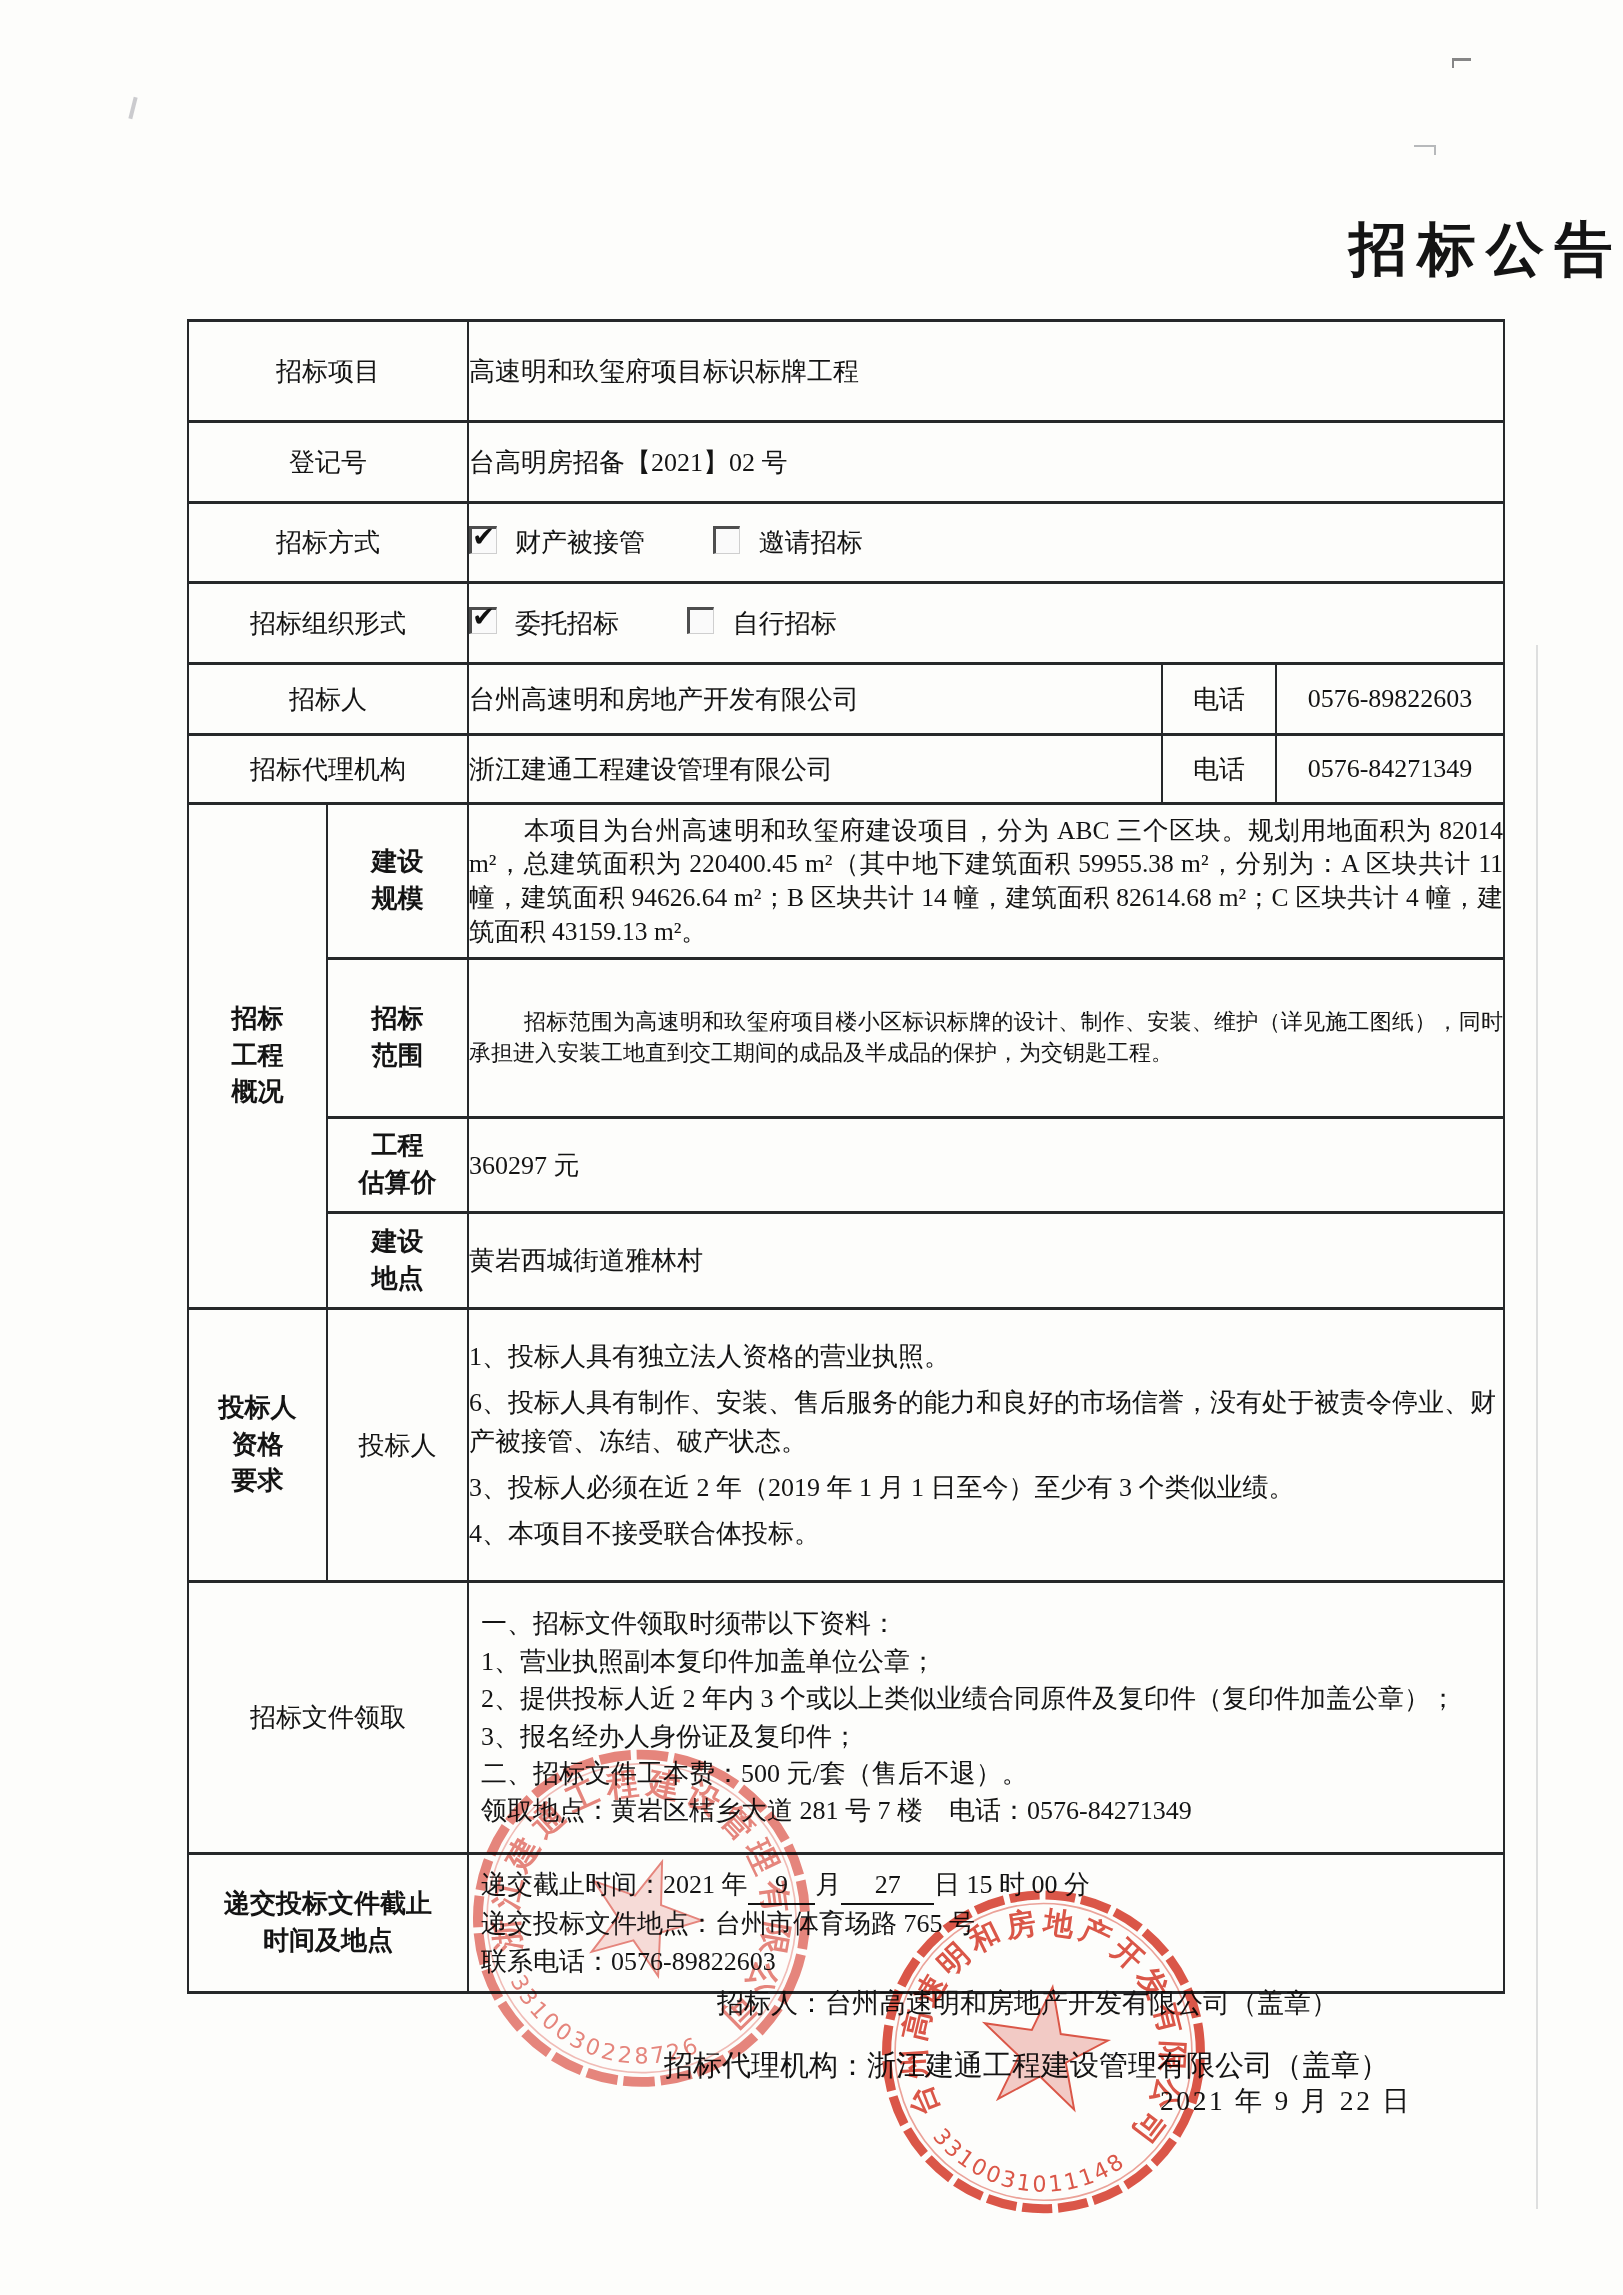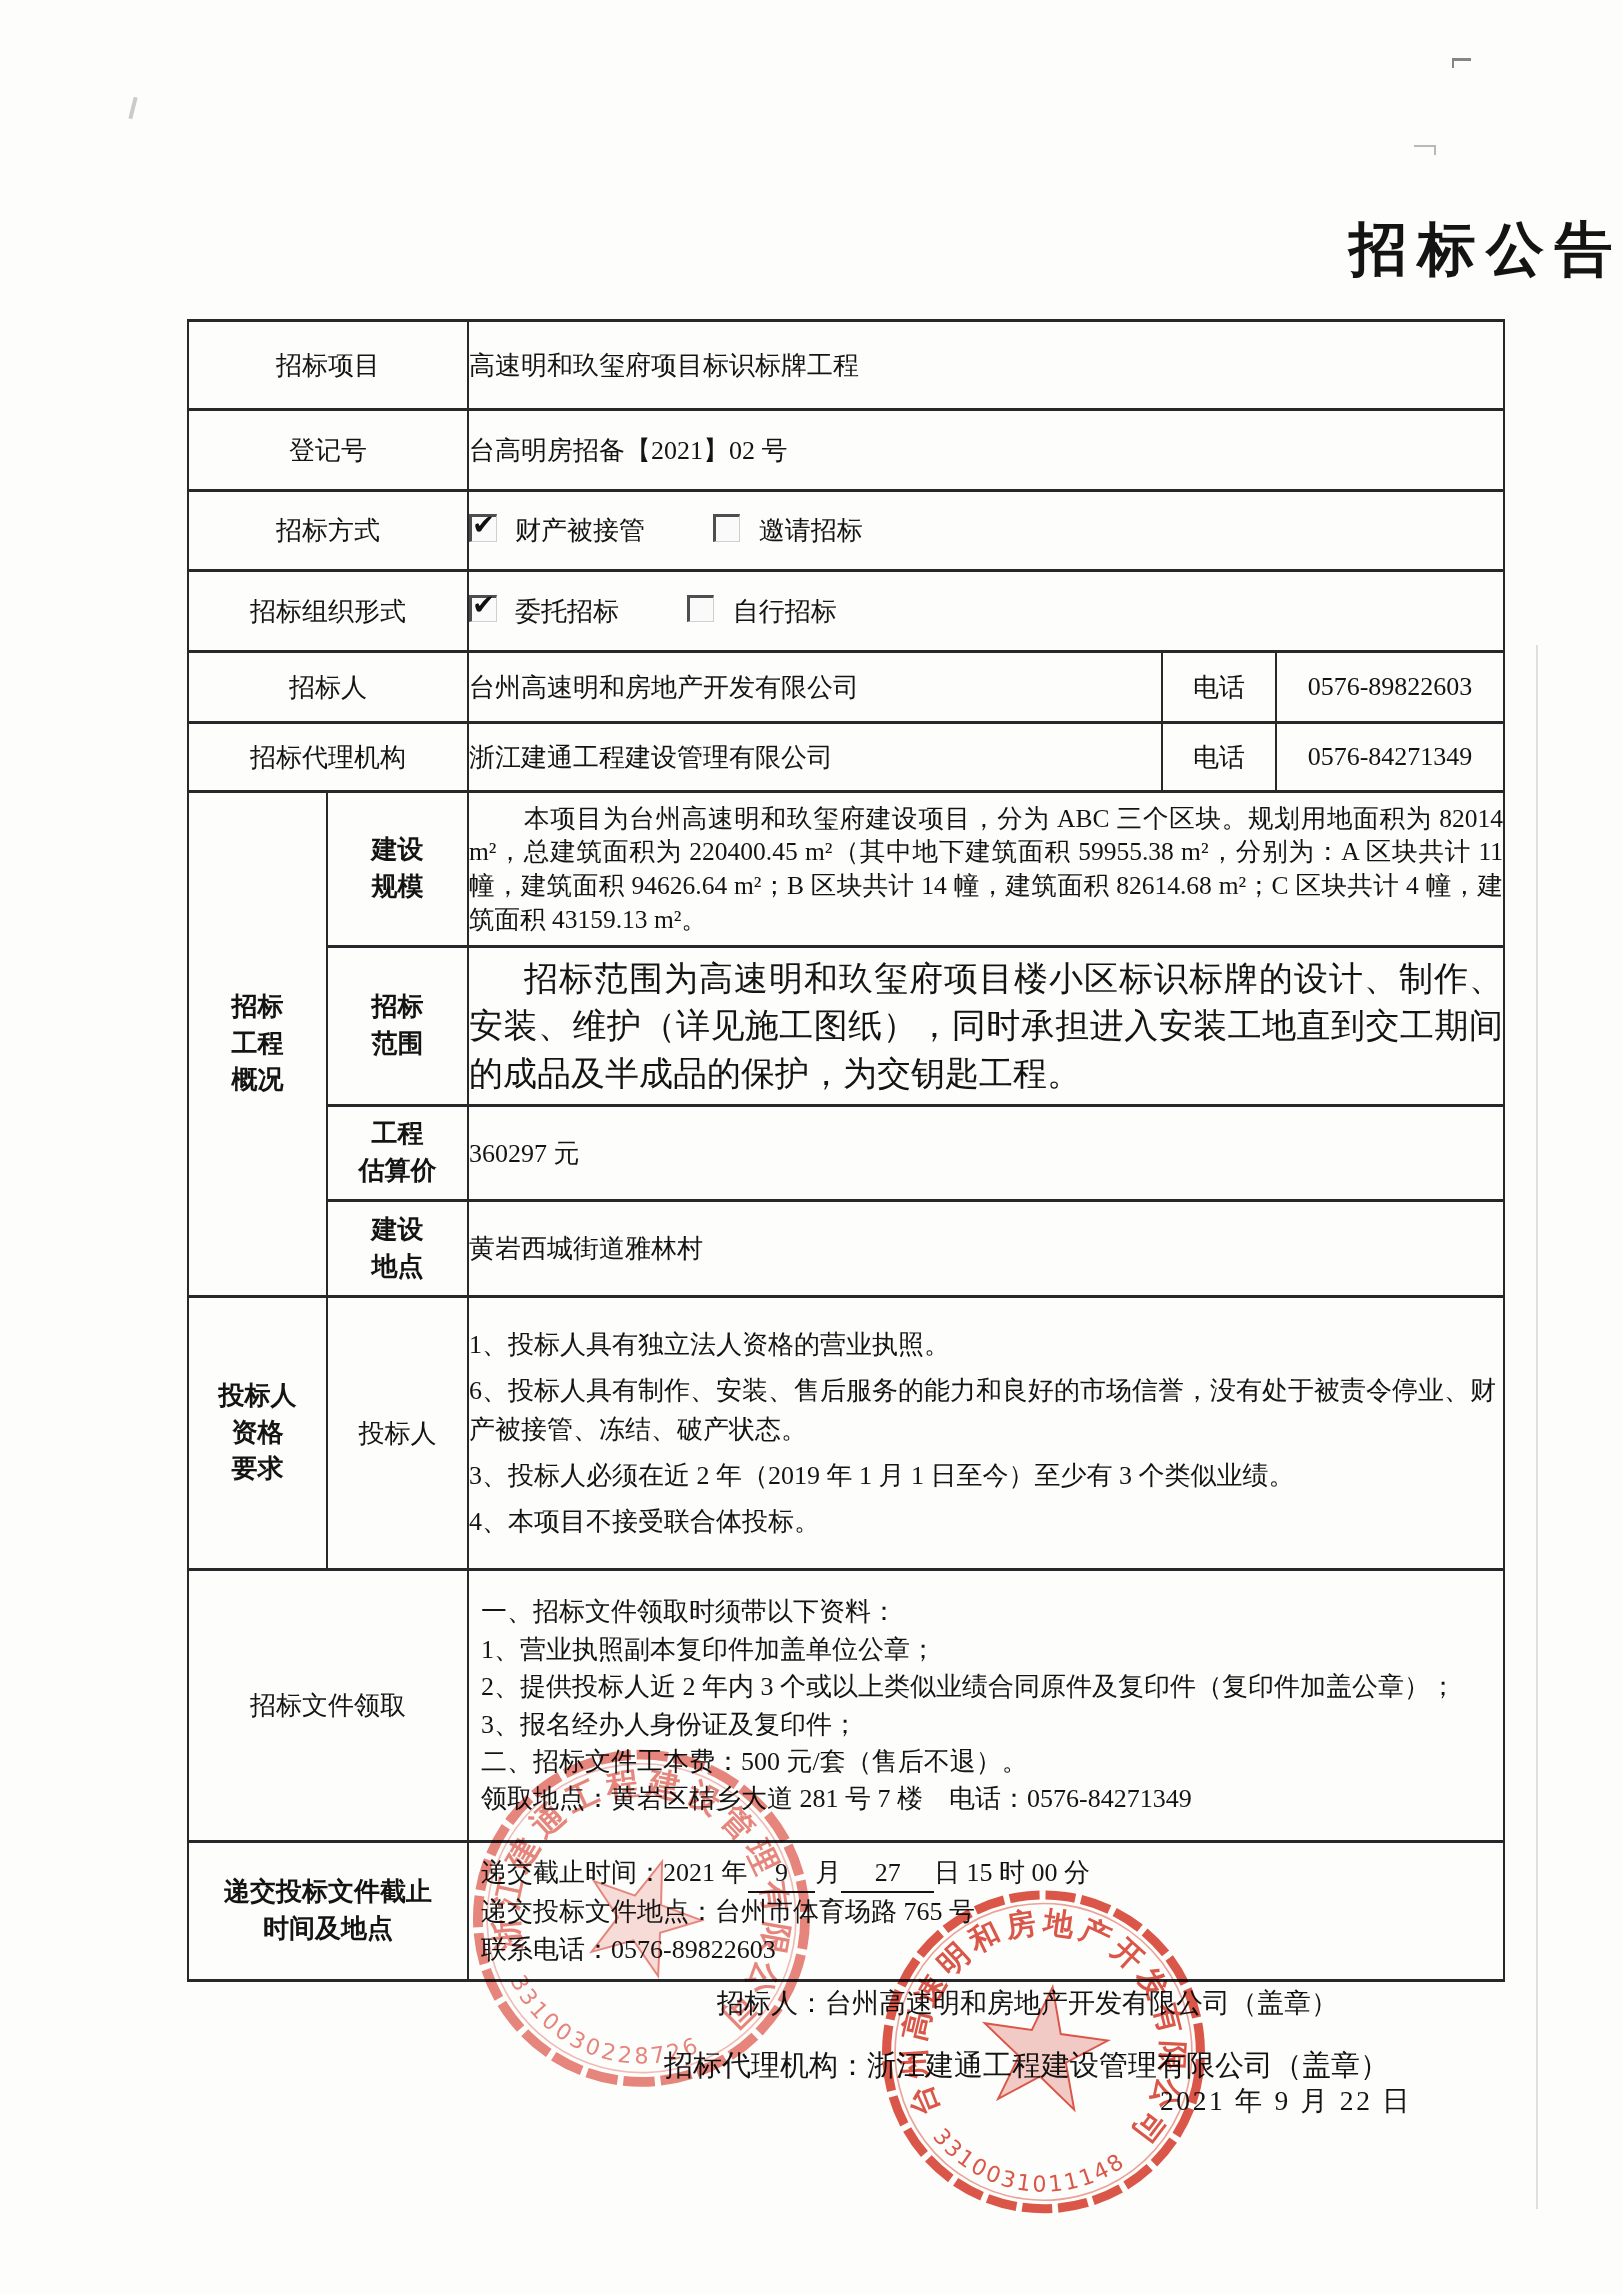--- a/index.html
+++ b/index.html
@@ -20,26 +20,26 @@
     border-collapse:collapse; table-layout:fixed; font-size:26px;
   }
   .doc-table td{
     border-left:2px solid #26282a; border-right:2px solid #26282a;
     border-top:3.9px solid #26282a; border-bottom:3.9px solid #26282a;
     vertical-align:middle; padding:0; overflow:hidden;
   }
   .lbl{text-align:center;}
   .stack{line-height:1.42; text-align:center;font-weight:bold;}
   .val{padding:3.9px 17px;}
-  .r1{height:89px;}.r2{height:81px;}.r3{height:80px;}.r4{height:81px;}
+  .r1{height:101px;}.r2{height:81px;}.r3{height:80px;}.r4{height:81px;}
   .r5{height:71px;}.r6{height:69px;}
   .r7{height:155px;}.r8{height:159px;}.r9{height:95px;}.r10{height:96px;}
   .r11{height:273px;}.r12{height:272px;}.r13{height:139px;}
   .para-scale{font-size:25.5px; line-height:1.32; text-align:justify; text-indent:55px;}
-  .para-scope{font-size:34px; line-height:1.4; text-align:justify; text-indent:55px;}
+  .para-scope{font-size:22px; line-height:1.4; text-align:justify; text-indent:55px;}
   .qitem{line-height:1.5; margin:7.2px 0;}
   .cline{line-height:1.44;padding-left:12px;}
   .phone{text-align:center;}
   
   .cb{
     display:inline-block; width:23.6px; height:23.6px; background:#fafafa;
     border-top:3.3px solid #4e4e4e; border-left:3.3px solid #4e4e4e;
     border-right:1.3px solid #cfcfcf; border-bottom:1.3px solid #cfcfcf;
     position:relative; vertical-align:-2.6px;
   }

